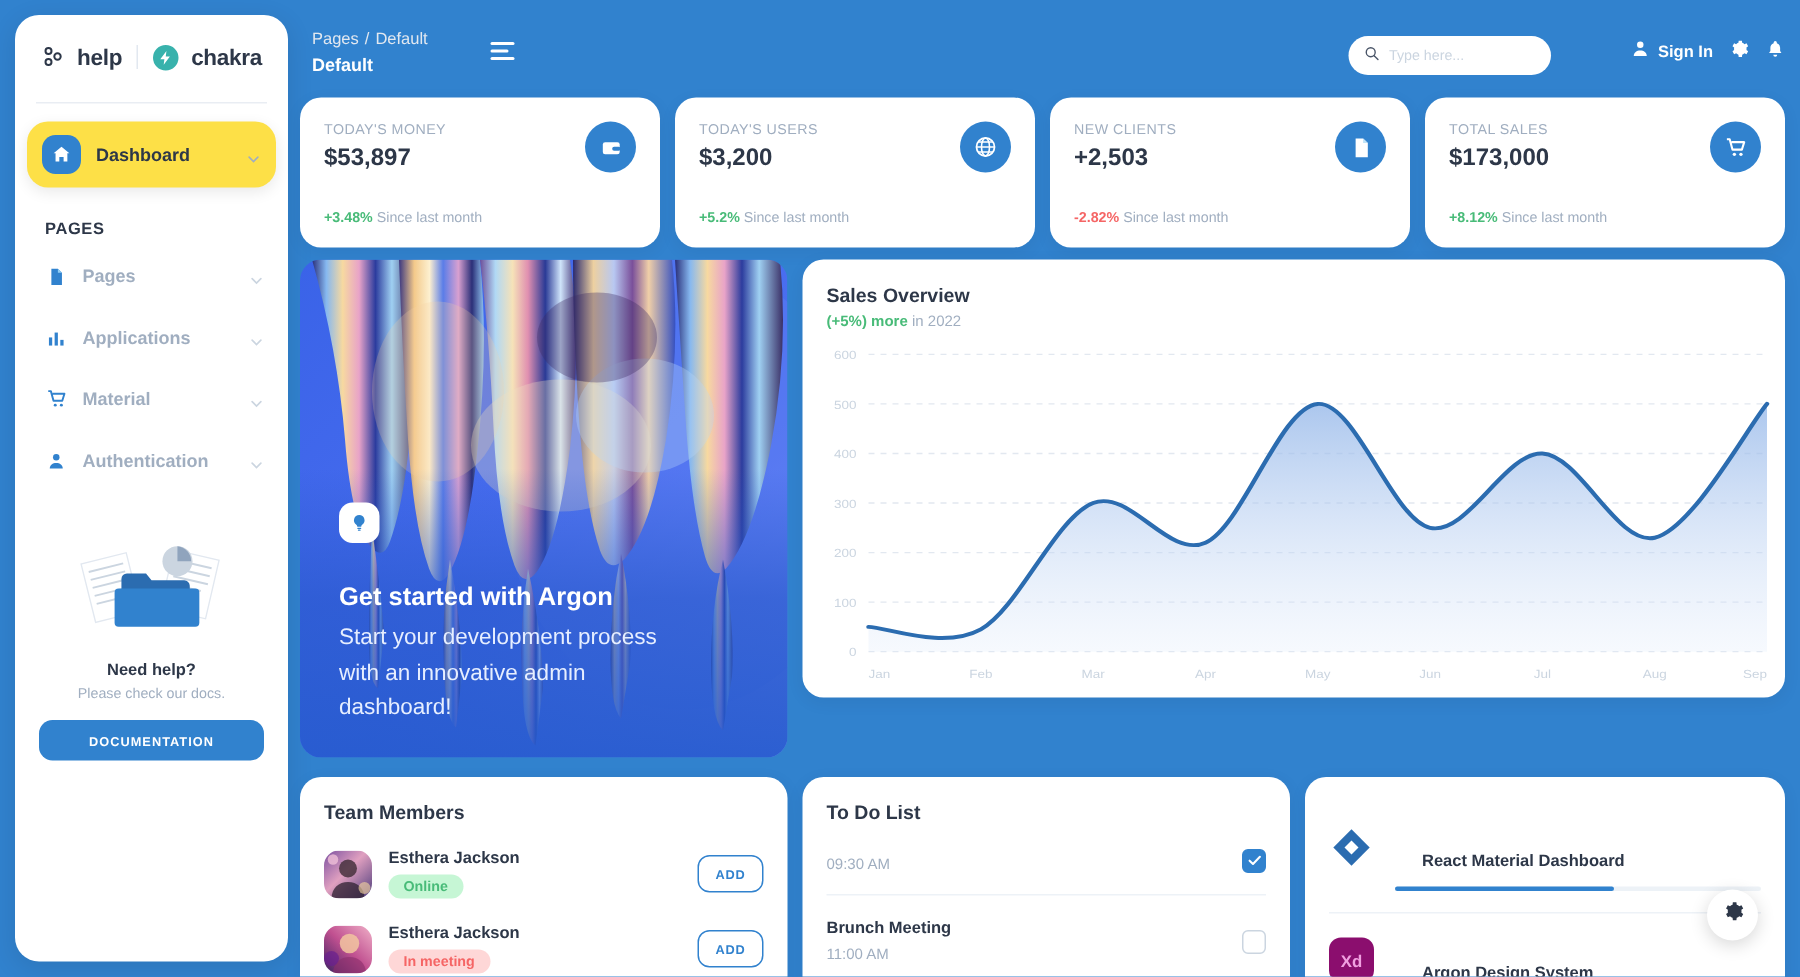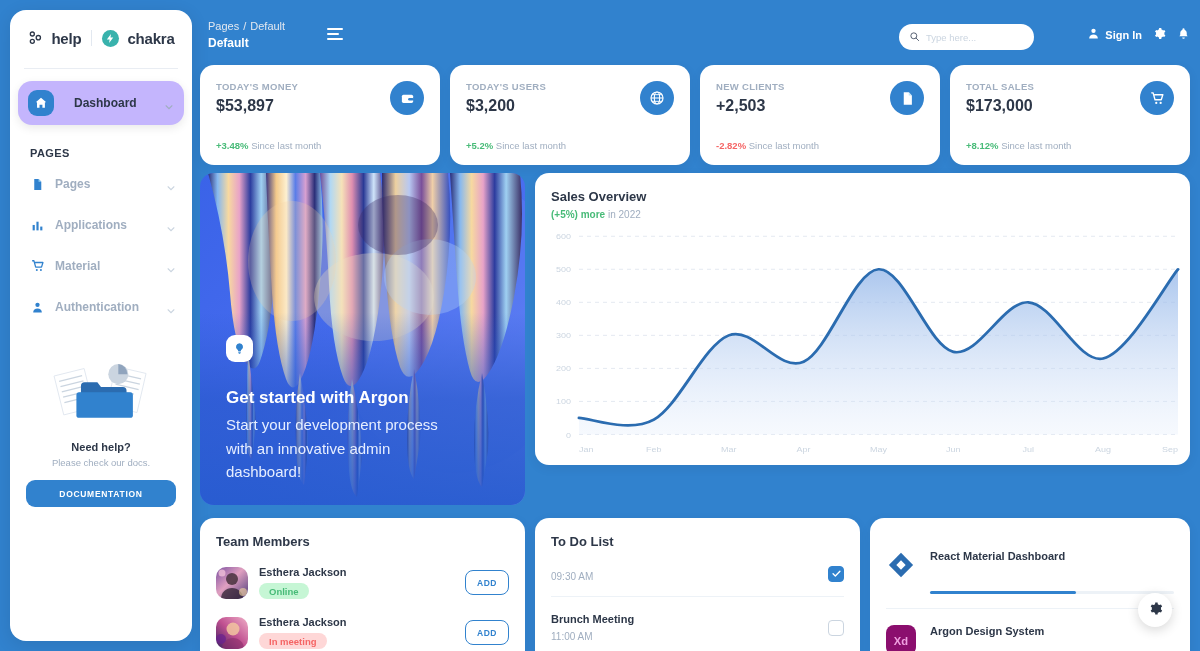--- a/index.html
+++ b/index.html
@@ -30,23 +30,23 @@
   .chakra-dot {
     width: 17px; height: 17px; border-radius: 50%;
     background: #38b2ac; display: flex; align-items: center; justify-content: center;
     flex: none;
   }
   .chakra-name { font-size: 15px; font-weight: 700; color: #2d3748; letter-spacing: -.2px; }
   .brand-divider { height: 1px; background: #e9edf3; margin: 2px 14px 0; }
 
   .nav-active {
     margin: 12px 8px 0; padding: 9px 10px;
-    background: #c4b5fd; border-radius: 14px;
+    background: #fde047; border-radius: 14px;
     box-shadow: 0 3px 10px rgba(0,0,0,.09);
-    display: flex; align-items: center; gap: 20px;
+    display: flex; align-items: center; gap: 10px;
   }
   .nav-icon-box {
     width: 26px; height: 26px; border-radius: 9px; flex: none;
     background: #3182ce; display: flex; align-items: center; justify-content: center;
   }
   .nav-active-label { font-size: 12px; font-weight: 700; color: #2d3748; flex: 1; }
   .chev { width: 10px; height: 10px; flex: none; }
 
   .section-title {
     font-size: 11px; font-weight: 700; color: #2d3748;
@@ -109,21 +109,21 @@
   
   .stats-row {
     position: absolute; left: 200px; top: 65px; right: 10px;
     display: flex; gap: 10px;
   }
   .stat-card {
     flex: 1; height: 100px; background: #fff; border-radius: 14px;
     padding: 16px 16px 0 16px; position: relative;
     box-shadow: 0 3px 12px rgba(0,0,0,.06);
   }
-  .stat-label { font-size: 9.5px; font-weight: 700; color: #a0aec0; letter-spacing: .3px; }
+  .stat-label { font-size: 9.5px; font-weight: 400; color: #a0aec0; letter-spacing: .3px; }
   .stat-value { font-size: 16px; font-weight: 700; color: #2d3748; margin-top: 5px; }
   .stat-foot { position: absolute; left: 16px; bottom: 14px; font-size: 9.5px; color: #a0aec0; }
   .stat-delta { font-weight: 700; }
   .stat-icon {
     position: absolute; right: 16px; top: 16px;
     width: 34px; height: 34px; border-radius: 50%;
     background: #3182ce; display: flex; align-items: center; justify-content: center;
   }
 
   
@@ -186,21 +186,21 @@
   .todo-main { flex: 1; }
   .todo-name { font-size: 11px; font-weight: 700; color: #2d3748; }
   .todo-time { font-size: 10px; color: #a0aec0; margin-top: 6px; }
   .cbox { width: 16px; height: 16px; border-radius: 4px; border: 1.2px solid #cbd5e0; flex: none; }
   .cbox.on {
     background: #3182ce; border-color: #3182ce;
     display: flex; align-items: center; justify-content: center;
   }
 
   .prog-row { padding-top: 16px; border-bottom: 1px solid #edf2f7; padding-bottom: 14px; }
-  .prog-head { display: flex; align-items: flex-start; gap: 14px; }
+  .prog-head { display: flex; align-items: flex-end; gap: 32px; }
   .prog-ico { width: 30px; height: 30px; border-radius: 8px; flex: none; display: flex; align-items: center; justify-content: center; }
   .prog-name { font-size: 11px; font-weight: 700; color: #2d3748; }
   .prog-bar { margin-left: 44px; margin-top: 11px; height: 3px; border-radius: 2px; background: #edf2f7; }
   .prog-fill { height: 3px; border-radius: 2px; background: #3182ce; }
 
   .fab {
     position: absolute; right: 28px; bottom: 24px;
     width: 34px; height: 34px; border-radius: 50%; background: #fff;
     box-shadow: 0 3px 12px rgba(0,0,0,.16);
     display: flex; align-items: center; justify-content: center; cursor: pointer;

